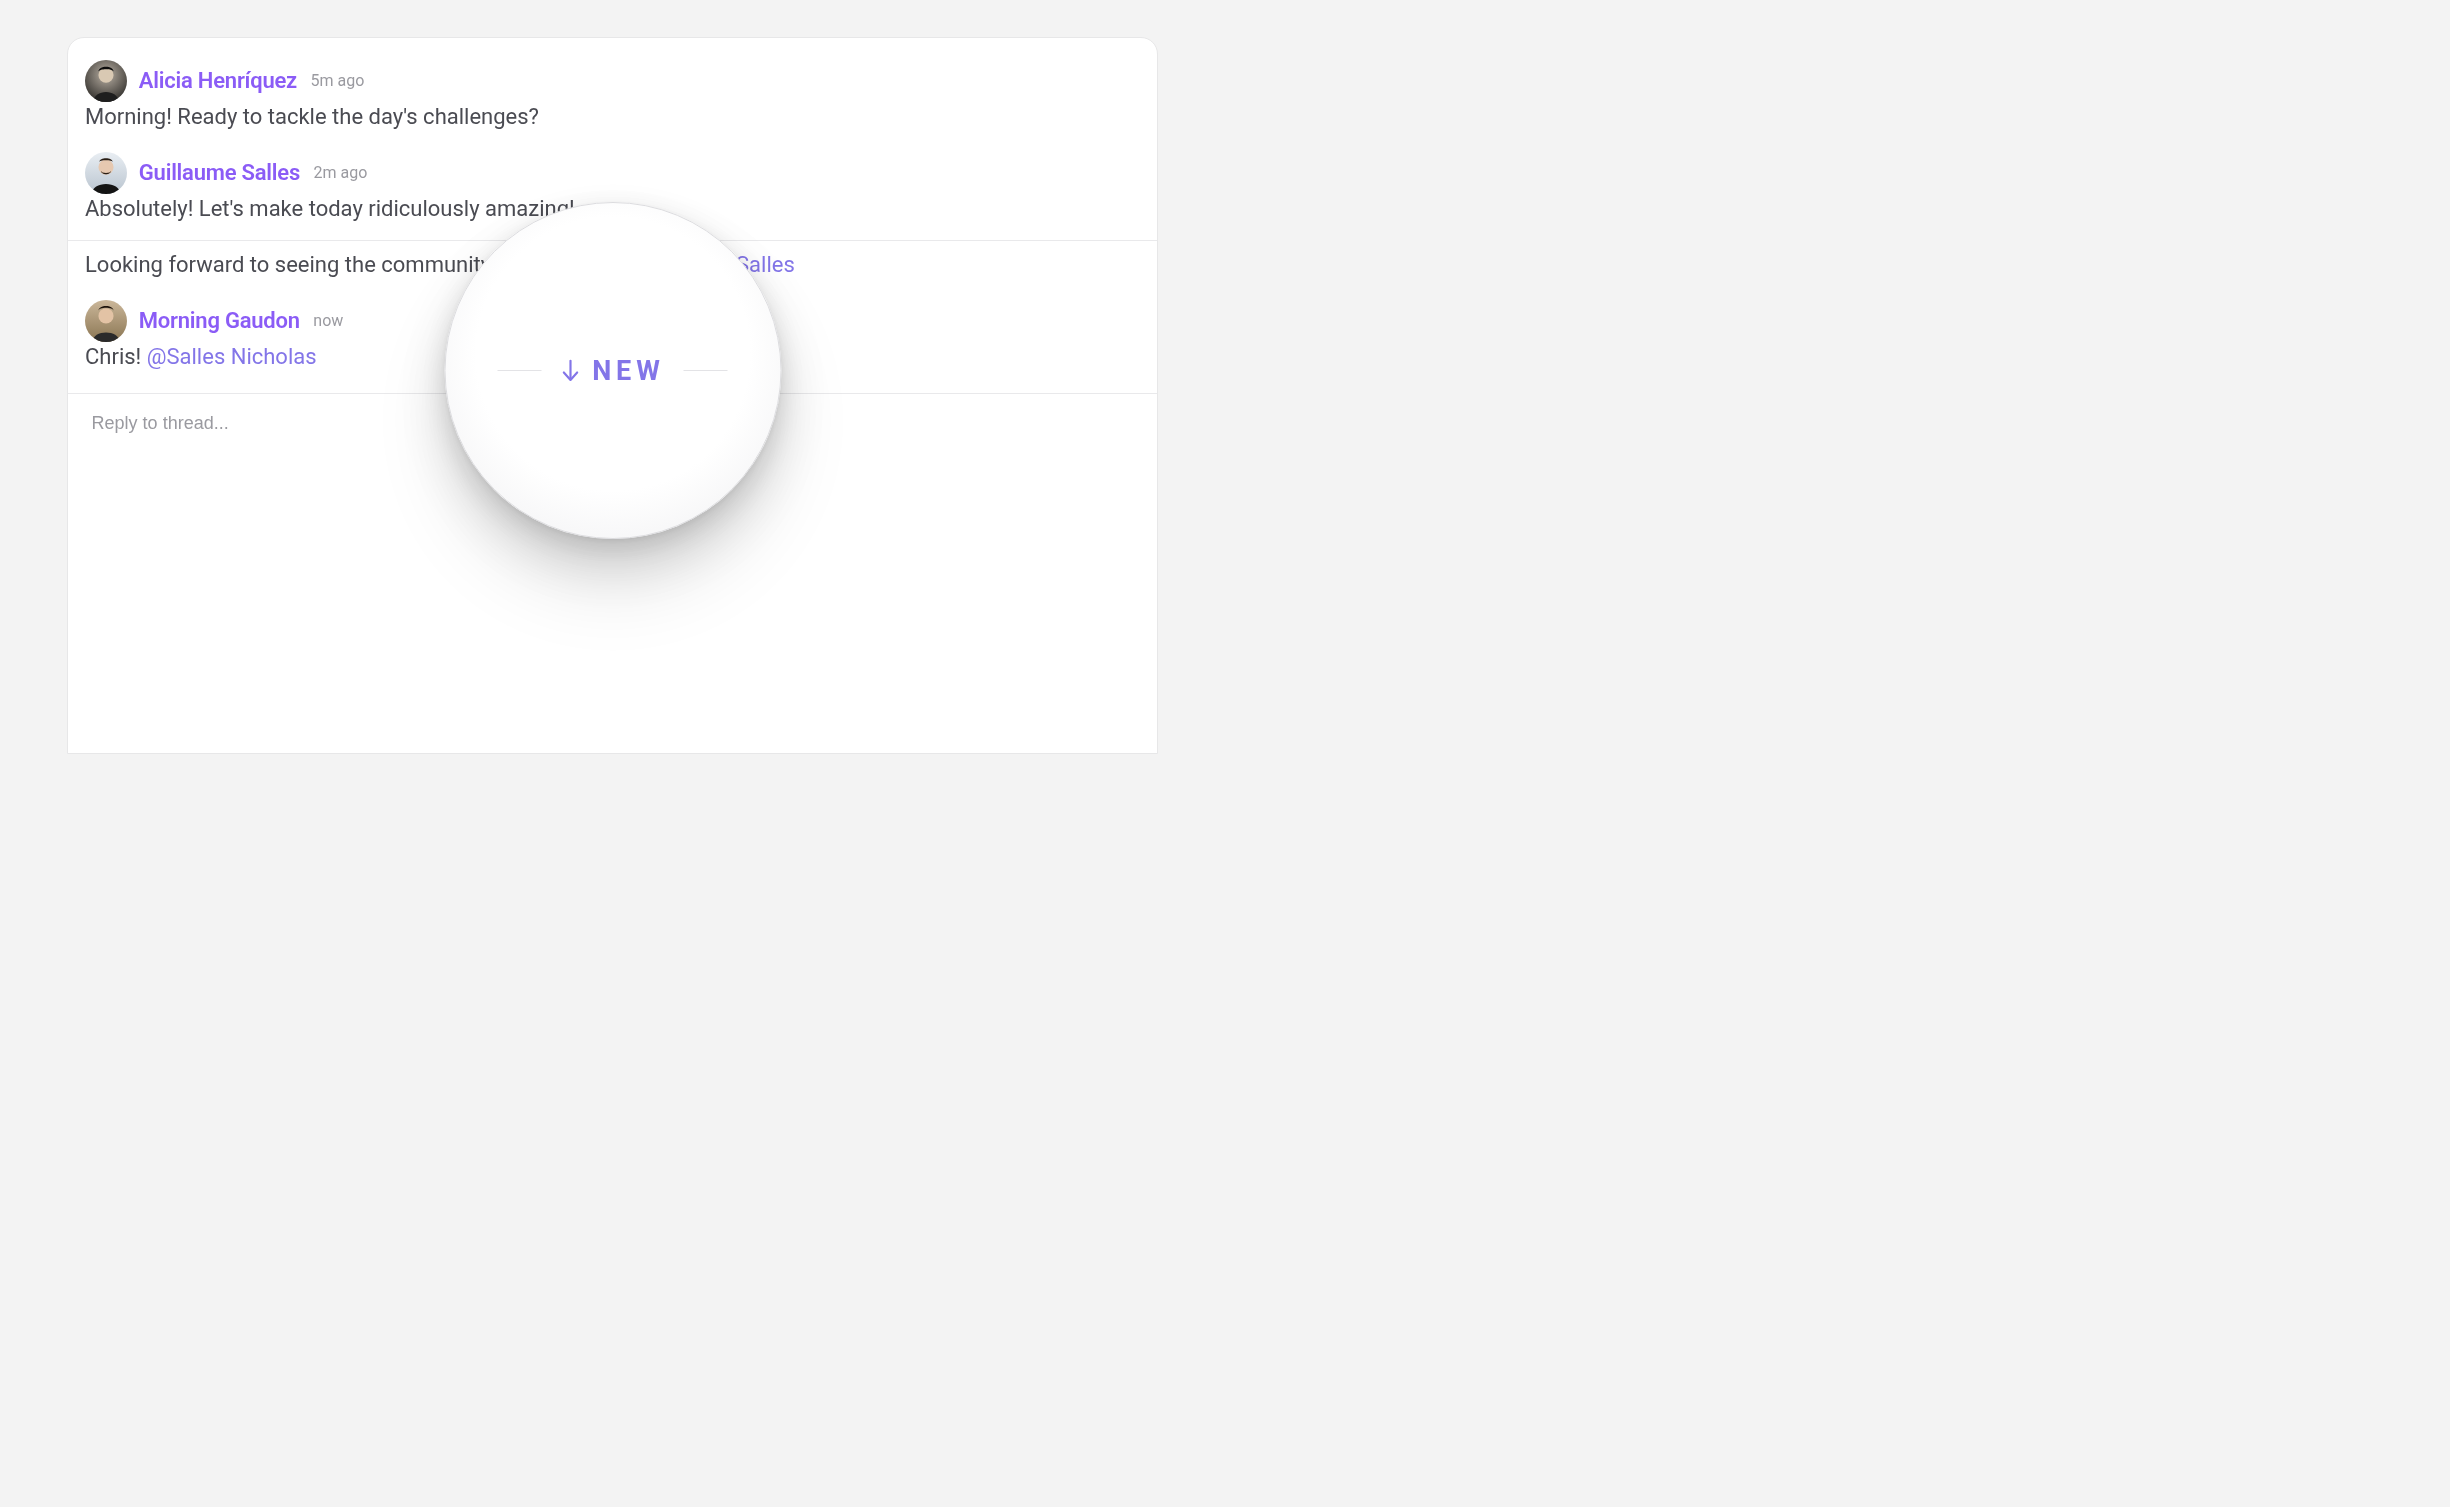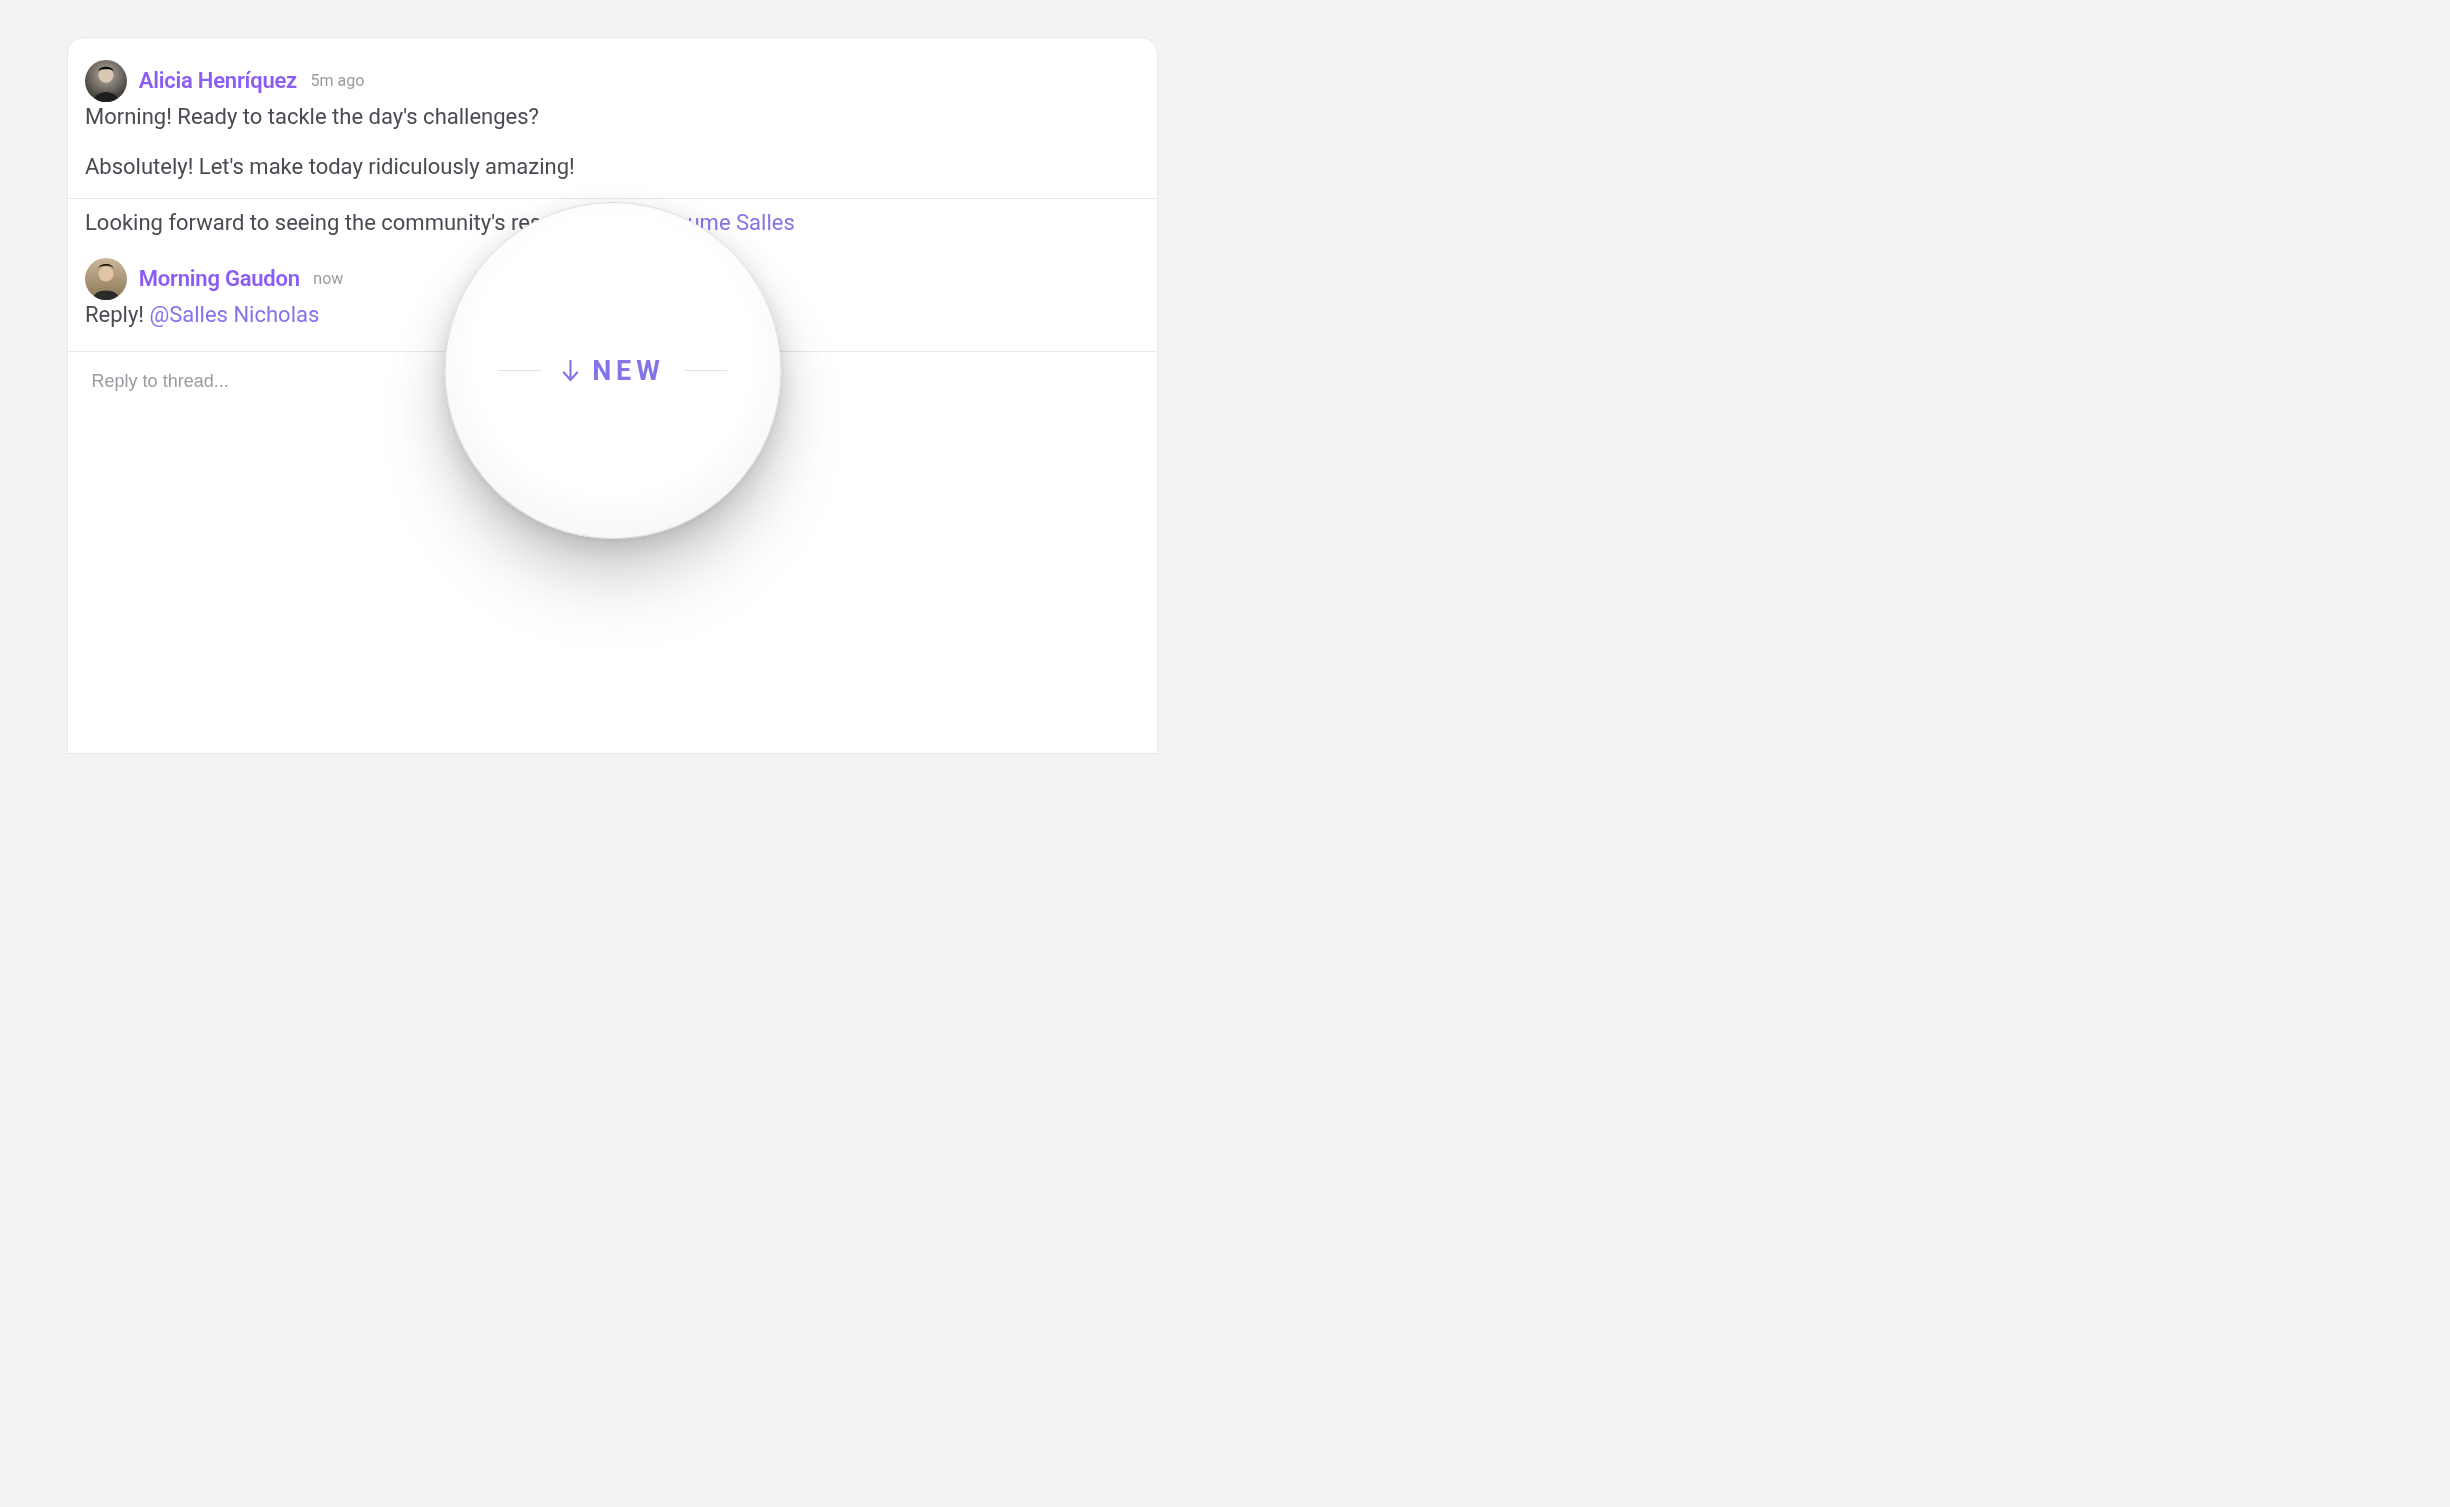--- a/index.html
+++ b/index.html
@@ -167,20 +167,39 @@
         </div>
         <span class="author">Alicia Henríquez</span>
         <span class="time">5m ago</span>
       </div>
       <div class="msg-body">
         <span>Morning! Ready to tackle the day's challenges?</span>
       </div>
     </div>
 
     <div class="msg">
+      <div class="msg-head">
+        <div class="avatar">
+          <svg viewBox="0 0 50 50">
+            <defs>
+              <linearGradient id="g1" x1="0" y1="0" x2="0" y2="1">
+                <stop offset="0%" stop-color="#e9eef3"></stop>
+                <stop offset="100%" stop-color="#b9c4cf"></stop>
+              </linearGradient>
+            </defs>
+            <rect width="50" height="50" fill="url(#g1)"></rect>
+            <circle cx="25" cy="18" r="9" fill="#e6c8b0"></circle>
+            <path d="M8 50 C8 34 42 34 42 50 Z" fill="#141414"></path>
+            <path d="M17 12 C17 6 33 6 33 12 C33 9 17 9 17 12 Z" fill="#2a1e15"></path>
+            <path d="M19 22 C19 28 31 28 31 22 C31 26 19 26 19 22 Z" fill="#2a1e15"></path>
+          </svg>
+        </div>
+        <span class="author">Guillaume Salles</span>
+        <span class="time">2m ago</span>
+      </div>
       <div class="msg-body">
         <span>Absolutely! Let's make today ridiculously amazing!</span>
       </div>
     </div>
 
     <hr class="divider">
 
     <div class="msg">
       <div class="msg-body">
         <span>Looking forward to seeing the community's response! </span><span class="mention">@Guillaume Salles</span>
@@ -200,21 +219,21 @@
             <rect width="50" height="50" fill="url(#g3)"></rect>
             <circle cx="25" cy="19" r="9" fill="#e3c3a5"></circle>
             <path d="M9 50 C9 35 41 35 41 50 Z" fill="#2a2a2a"></path>
             <path d="M16 13 C16 5 34 5 34 13 C34 8 16 8 16 13 Z" fill="#1e140c"></path>
           </svg>
         </div>
         <span class="author">Morning Gaudon</span>
         <span class="time">now</span>
       </div>
       <div class="msg-body">
-        <span>Reply! </span><span class="mention">@Salles Nicholas</span>
+        <span>Chris! </span><span class="mention">@Salles Nicholas</span>
       </div>
     </div>
 
   </div>
 
   <div class="composer-wrap">
     <input class="composer" type="text" placeholder="Reply to thread..." style="">
   </div>
 </div>
 

